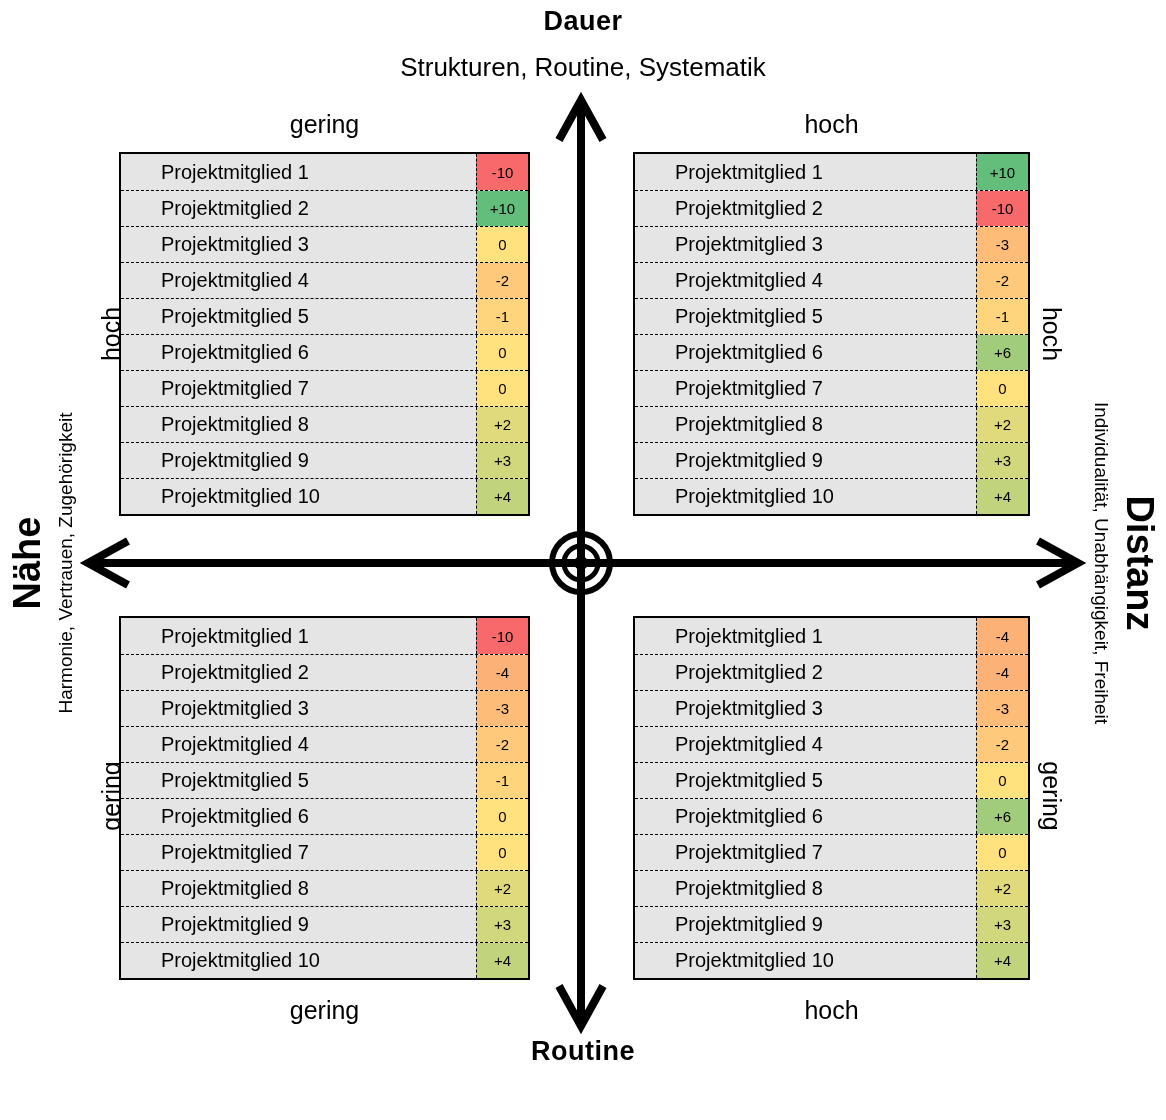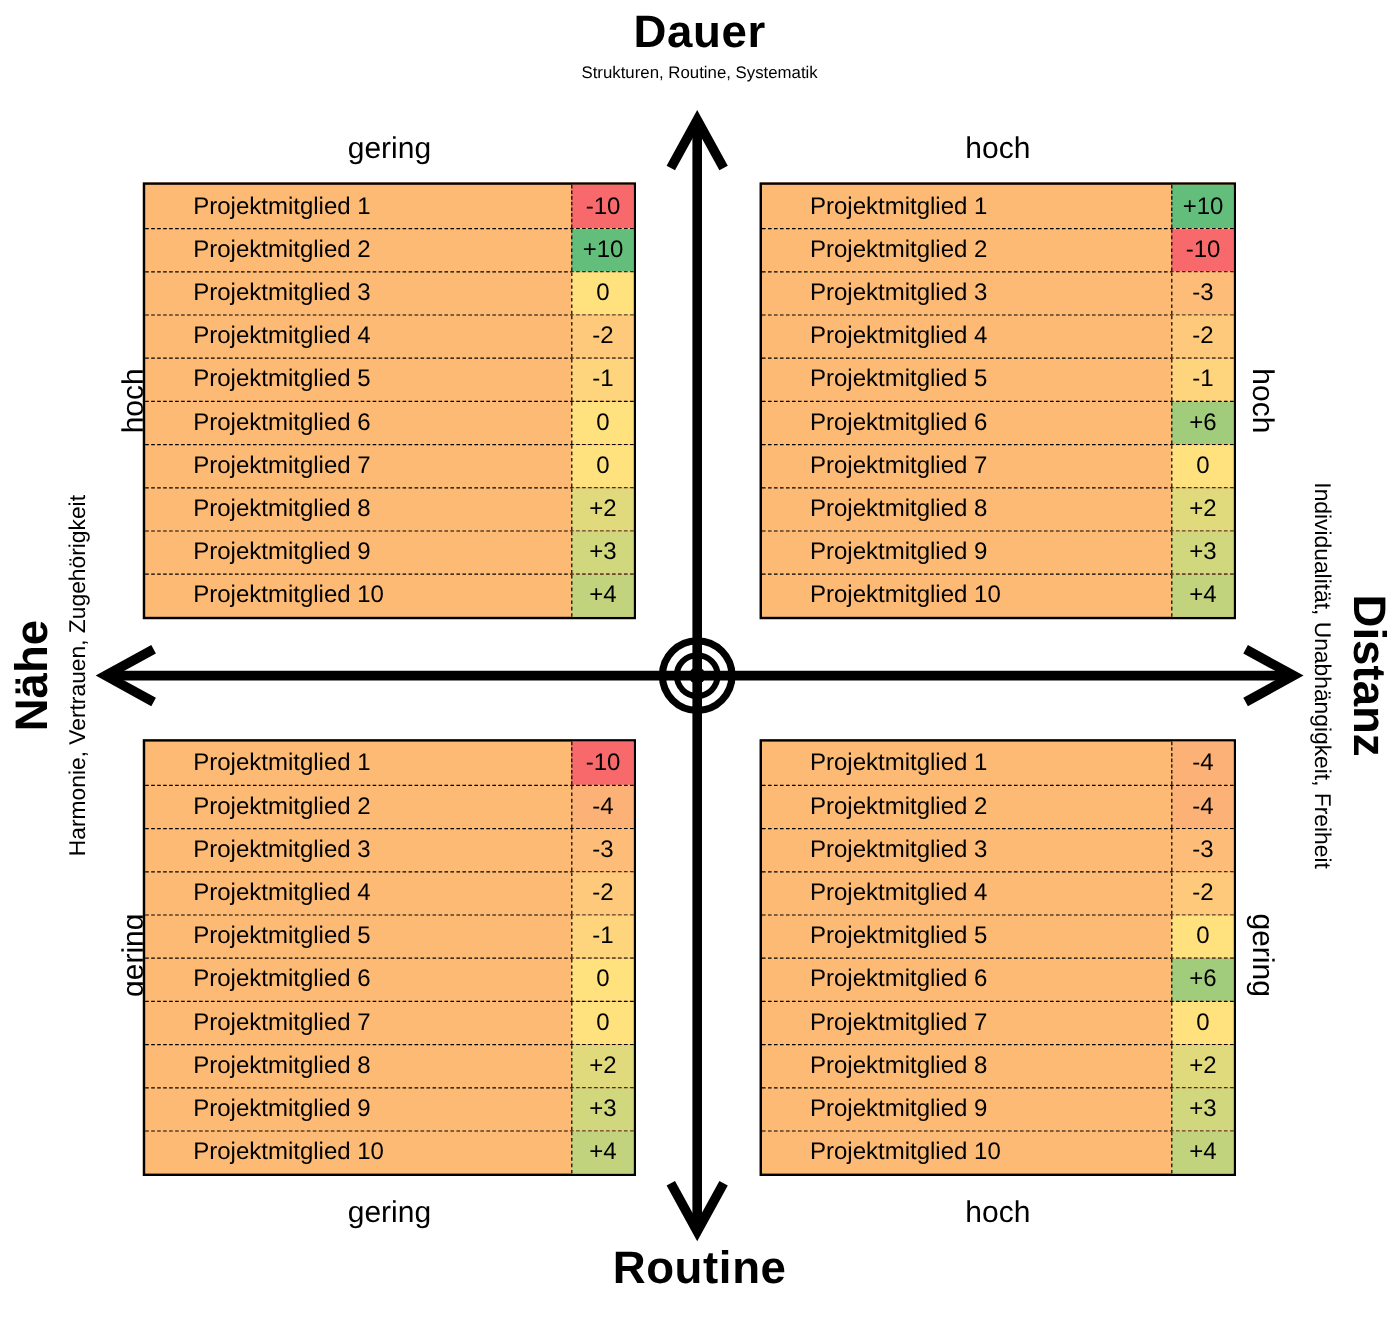--- a/index.html
+++ b/index.html
@@ -6,51 +6,51 @@
   .canvas{
     position:relative;
     width:1166px;height:1120px;
     background:#ffffff;
     font-family:"Liberation Sans", sans-serif;
     color:#000;
     overflow:hidden;
   }
   .abs{position:absolute;}
   .center-text{text-align:center;}
-  .axis-title{font-size:38px;font-weight:bold;letter-spacing:0.5px;}
-  .axis-subtitle{font-size:14px;}
+  .axis-title{font-size:27px;font-weight:bold;letter-spacing:0.5px;}
+  .axis-subtitle{font-size:26px;}
   .quad-label{font-size:25px;}
   .rot-ccw{transform:rotate(-90deg);}
   .rot-cw{transform:rotate(90deg);}
   .rot-box{display:flex;align-items:center;justify-content:center;}
   .side-axis-title{font-size:38px;font-weight:bold;}
   .side-axis-subtitle{font-size:19px;white-space:nowrap;}
   .member-table{
     position:absolute;
     border:2px solid #000;
-    background:#fdba74;
+    background:#e5e5e5;
     box-sizing:border-box;
     display:flex;flex-direction:column;
   }
   .trow{
     display:flex;height:36px;box-sizing:border-box;
     border-top:1px dashed #000;
     align-items:stretch;
   }
   .trow:first-child{border-top:none;}
   .tname{
     flex:1;display:flex;align-items:center;
     padding-left:40px;font-size:20px;
     white-space:nowrap;overflow:hidden;
   }
   .tval{
     width:52px;box-sizing:border-box;
     border-left:1px dashed #000;
     display:flex;align-items:center;justify-content:center;
-    font-size:20px;
+    font-size:15px;
   }
   svg{display:block;}
 </style>
 </head>
 <body>
 
 <div class="canvas">
 
   <svg class="abs" style="left:0;top:0;" width="1166" height="1120" viewBox="0 0 1166 1120">
     <g stroke="#000" fill="none">

